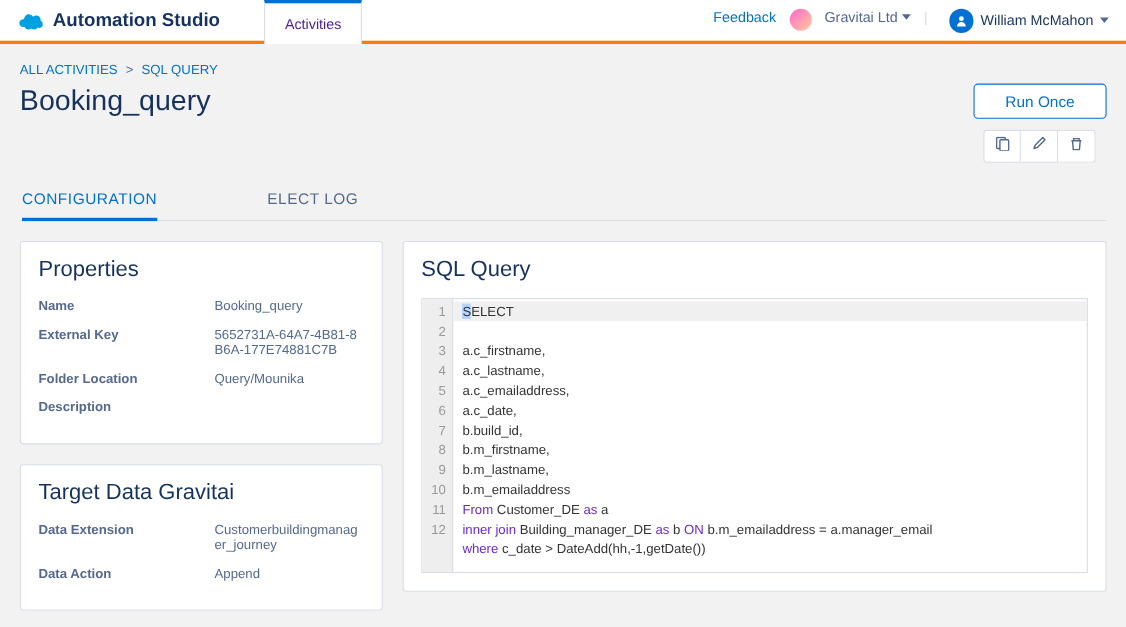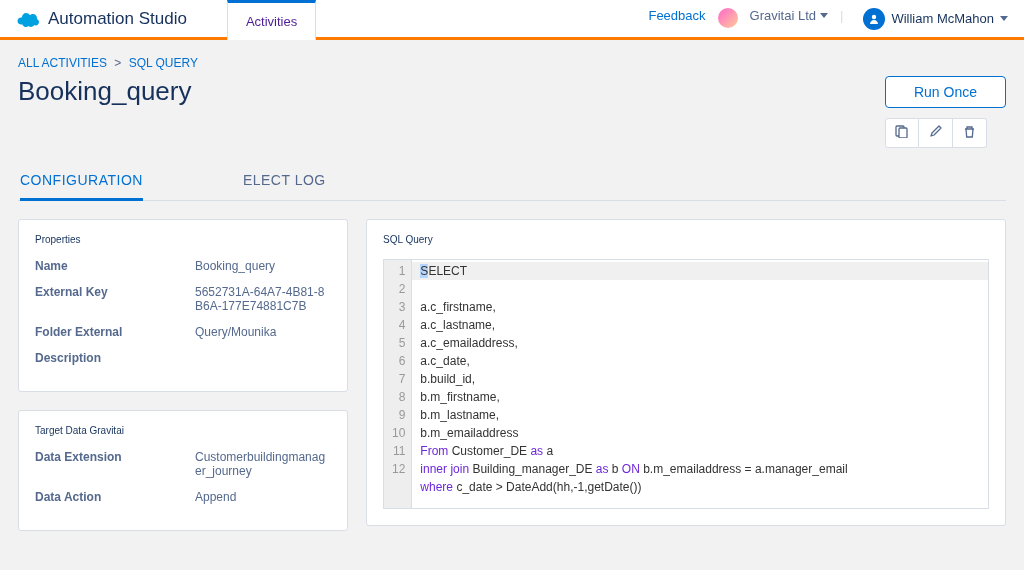--- a/index.html
+++ b/index.html
@@ -1,50 +1,50 @@
 <!DOCTYPE html>
 <html><head>
 <meta charset="utf-8">
 <style>
 *{margin:0;padding:0;box-sizing:border-box;font-family:-apple-system,BlinkMacSystemFont,"Segoe UI",Arial,sans-serif}
 body{background:#f3f2f2;width:1024px;height:570px;overflow:hidden}
 .topbar{height:40px;background:#fff;border-bottom:3px solid #ff7b00;display:flex;align-items:center;padding:0 16px}
 .cloud-icon{display:inline-flex;align-items:center;justify-content:center;width:24px;height:24px;margin-right:8px}
-.app-title{font-size:17px;color:#16325c;font-weight:400;margin-right:40px}
+.app-title{font-size:17px;color:#16325c;font-weight:700;margin-right:40px}
 .nav-tabs{display:flex;height:100%}
 .nav-tab{padding:0 18px;font-size:13px;color:#0070d2;cursor:pointer;display:flex;align-items:center;position:relative}
 .nav-tab.active{color:#4c1d95;background:#fff;border:1px solid #d8dde6;border-top:3px solid #0070d2;border-bottom:none;margin-bottom:-3px;z-index:2}
 .topbar-right{margin-left:auto;display:flex;align-items:flex-start;gap:12px;font-size:13px;color:#54698d}
 .feedback-link{color:#0070d2;cursor:pointer}
 .avatar-small{width:20px;height:20px;border-radius:50%;background:linear-gradient(135deg,#f6c,#fc9);display:inline-block}
 .org-name{display:flex;align-items:center;gap:4px;cursor:pointer}
 .chev{width:0;height:0;border-left:4px solid transparent;border-right:4px solid transparent;border-top:5px solid #54698d}
 .user-chip{display:flex;align-items:center;gap:6px;margin-left:8px}
 .user-avatar{width:22px;height:22px;border-radius:50%;background:#0070d2;display:flex;align-items:center;justify-content:center}
 .user-name{color:#16325c}
 .header-area{padding:16px 18px 0}
 .breadcrumb{font-size:12px;color:#0070d2;margin-bottom:6px}
 .breadcrumb span{cursor:pointer}
 .breadcrumb .sep{color:#54698d;margin:0 4px}
 .page-row{display:flex;align-items:flex-start;justify-content:space-between}
 .page-title{font-size:26px;color:#16325c;font-weight:300}
-.actions{display:flex;flex-direction:column;align-items:flex-start;gap:10px}
+.actions{display:flex;flex-direction:column;align-items:center;gap:10px}
 .run-btn{border:1px solid #0070d2;color:#0070d2;background:#fff;padding:7px 28px;border-radius:4px;font-size:14px;cursor:pointer}
 .icon-row{display:flex}
 .icon-btn{width:34px;height:30px;border:1px solid #d8dde6;background:#fff;display:flex;align-items:center;justify-content:center;cursor:pointer;color:#54698d}
 .icon-btn+.icon-btn{border-left:none}
 .icon-btn:first-child{border-radius:3px 0 0 3px}
 .icon-btn:last-child{border-radius:0 3px 3px 0}
 .sub-tabs{margin-top:24px;border-bottom:1px solid #d8dde6;display:flex;gap:100px;padding:0 2px}
 .sub-tab{font-size:14px;letter-spacing:.5px;color:#54698d;padding:0 0 10px;cursor:pointer}
 .sub-tab.active{color:#0070d2;border-bottom:3px solid #0070d2;margin-bottom:-1px}
 .content{display:flex;gap:18px;padding:18px}
 .left-col{width:330px;display:flex;flex-direction:column;gap:18px}
 .card{background:#fff;border:1px solid #d8dde6;border-radius:3px;padding:14px 16px}
-.card-title{font-size:10px;color:#16325c;margin-bottom:14px;font-weight:400}
+.card-title{font-size:20px;color:#16325c;margin-bottom:14px;font-weight:400}
 .prop-row{display:flex;margin-bottom:12px;font-size:12px}
 .prop-label{width:160px;color:#54698d;font-weight:600}
 .prop-val{color:#54698d;flex:1;word-break:break-all}
 .right-col{flex:1}
 .sql-card{background:#fff;border:1px solid #d8dde6;border-radius:3px;padding:14px 16px 16px}
 .editor{border:1px solid #d8dde6;background:#fff;font-family:Consolas,Monaco,monospace;font-size:12px;display:flex;height:250px}
 .gutter{background:#eee;color:#999;text-align:right;padding:2px 6px 2px 8px;line-height:18px;user-select:none;border-right:1px solid #ddd}
 .code{padding:2px 8px;line-height:18px;white-space:pre;flex:1;color:#333}
 .code .kw{color:#6d28d9}
 .code .cur{background:#b5d5ff}
@@ -126,21 +126,21 @@
       <div class="card-title">Properties</div>
       <div class="prop-row">
           <div class="prop-label">Name</div>
           <div class="prop-val">Booking_query</div>
         </div>
       <div class="prop-row">
           <div class="prop-label">External Key</div>
           <div class="prop-val">5652731A-64A7-4B81-8B6A-177E74881C7B</div>
         </div>
       <div class="prop-row">
-          <div class="prop-label">Folder External</div>
+          <div class="prop-label">Folder Location</div>
           <div class="prop-val">Query/Mounika</div>
         </div>
       <div class="prop-row">
           <div class="prop-label">Description</div>
           <div class="prop-val"></div>
         </div>
     </div>
     <div class="card">
       <div class="card-title">Target Data Gravitai</div>
       <div class="prop-row">

